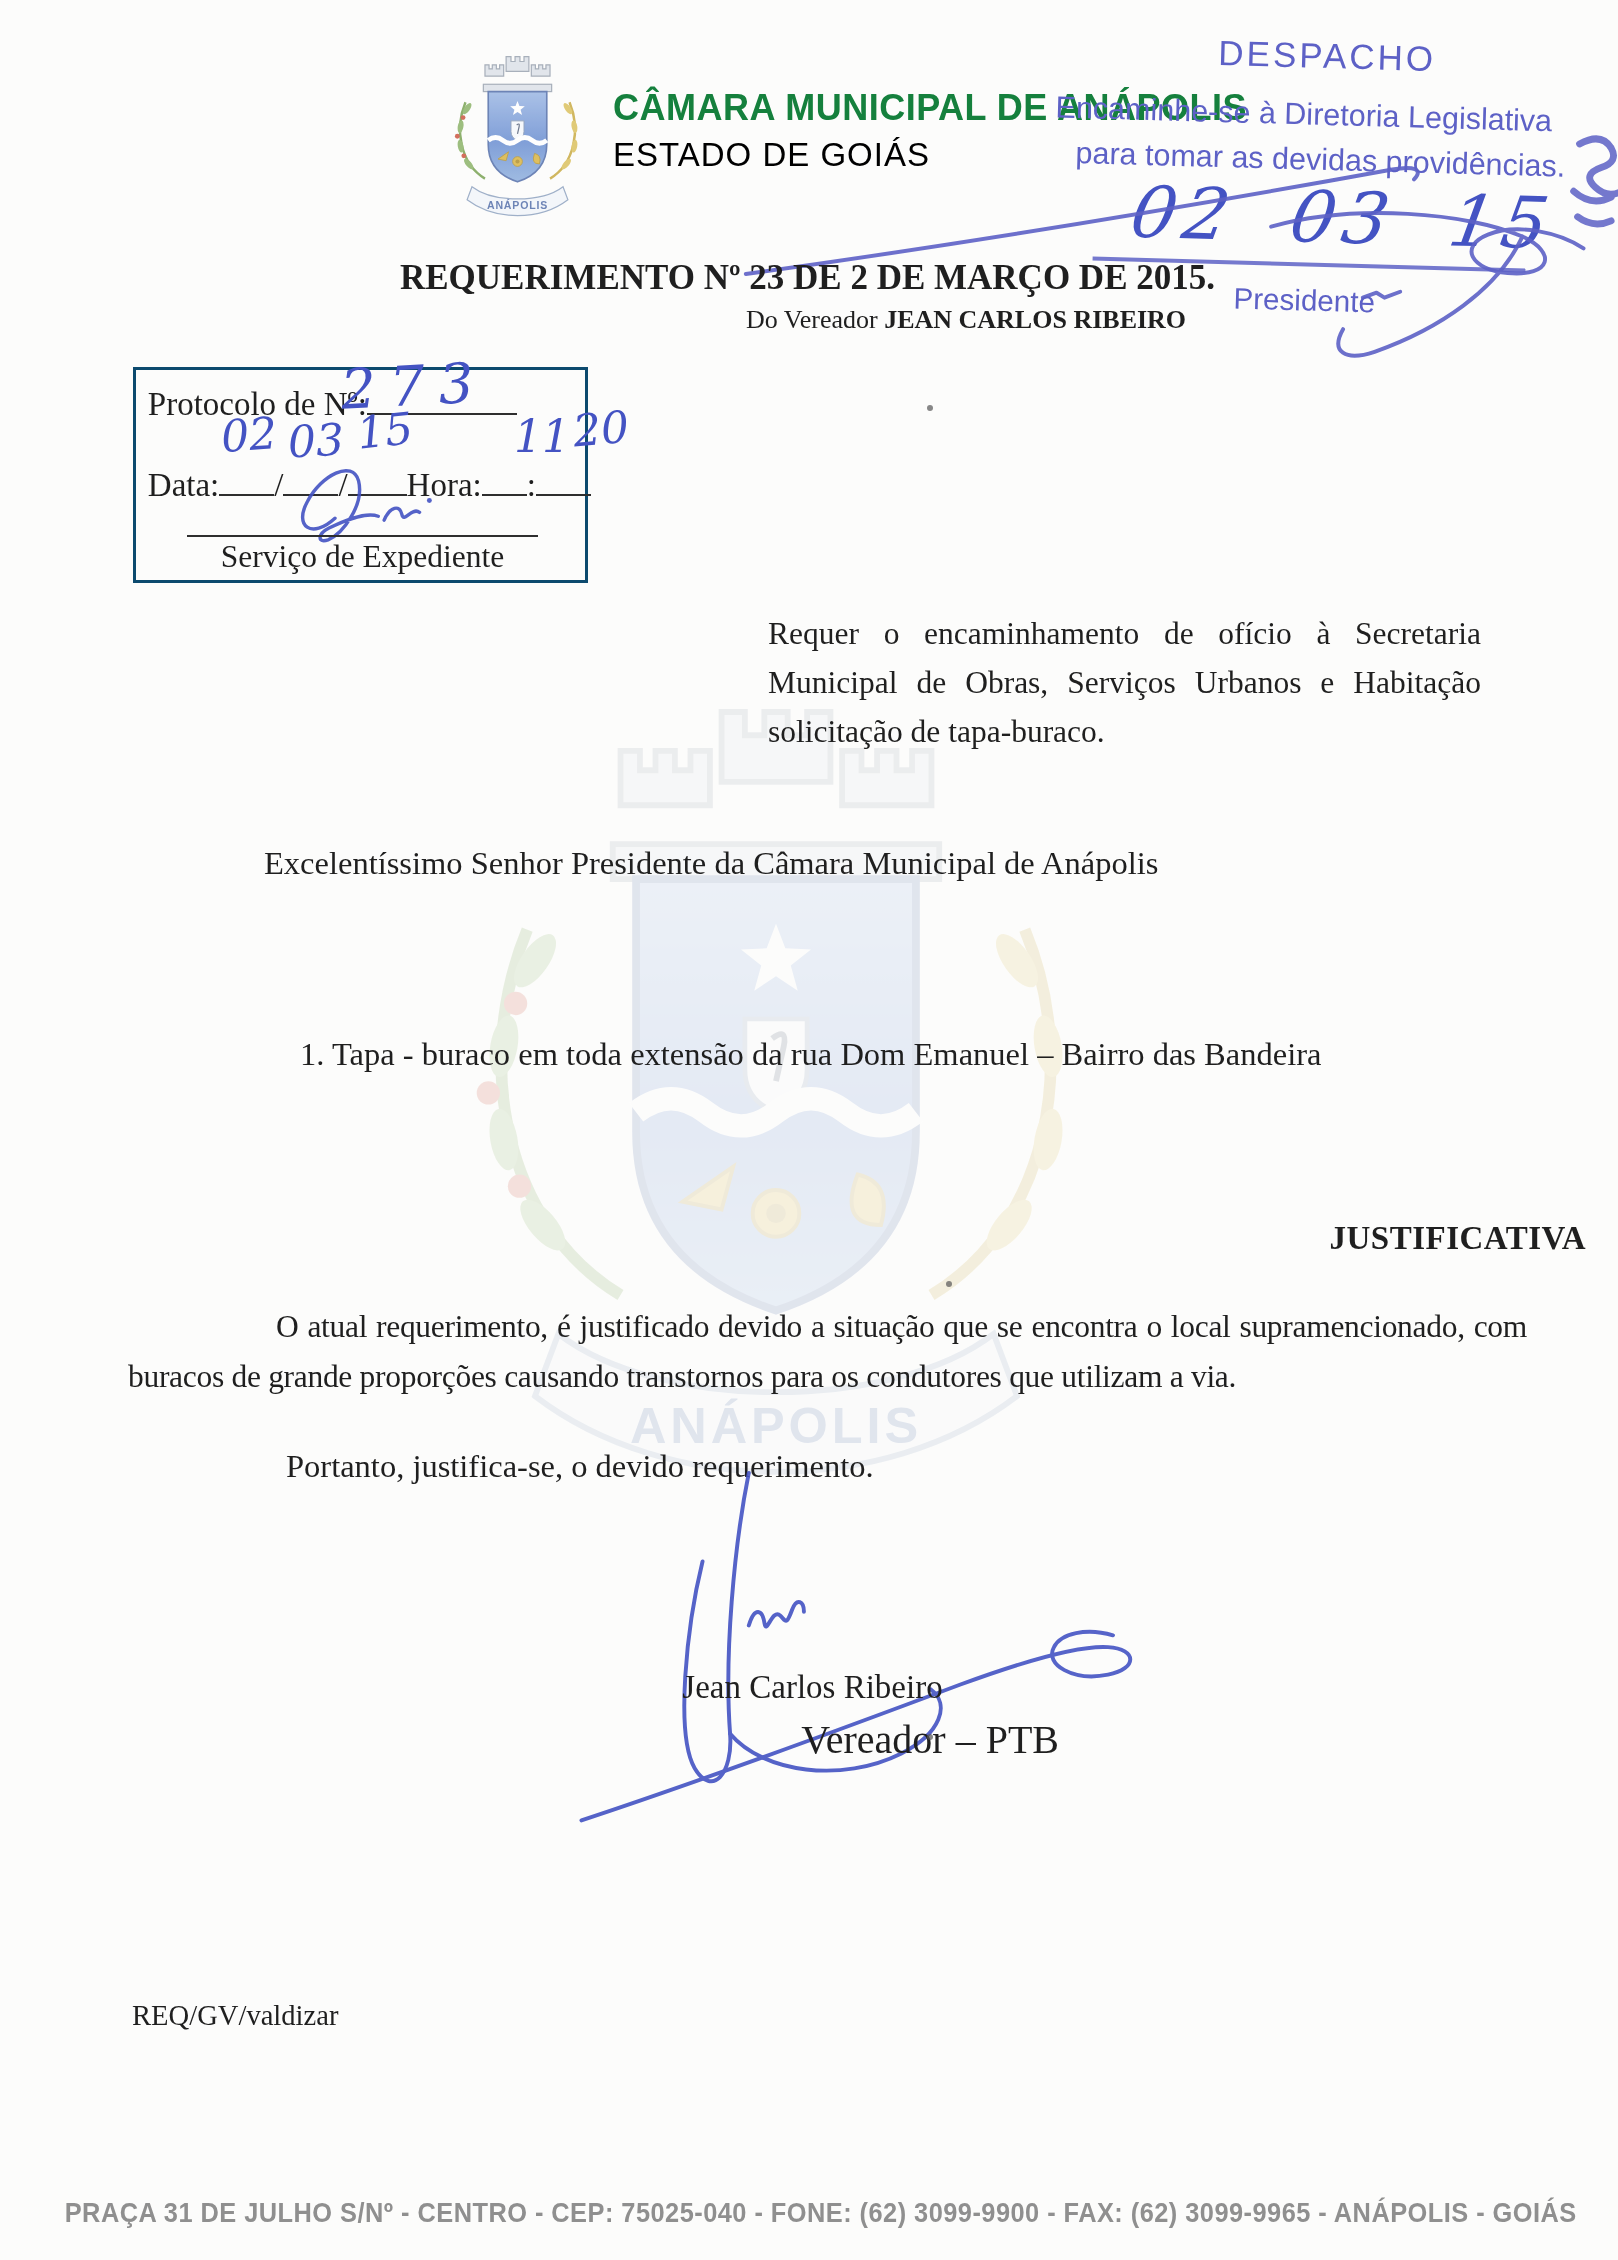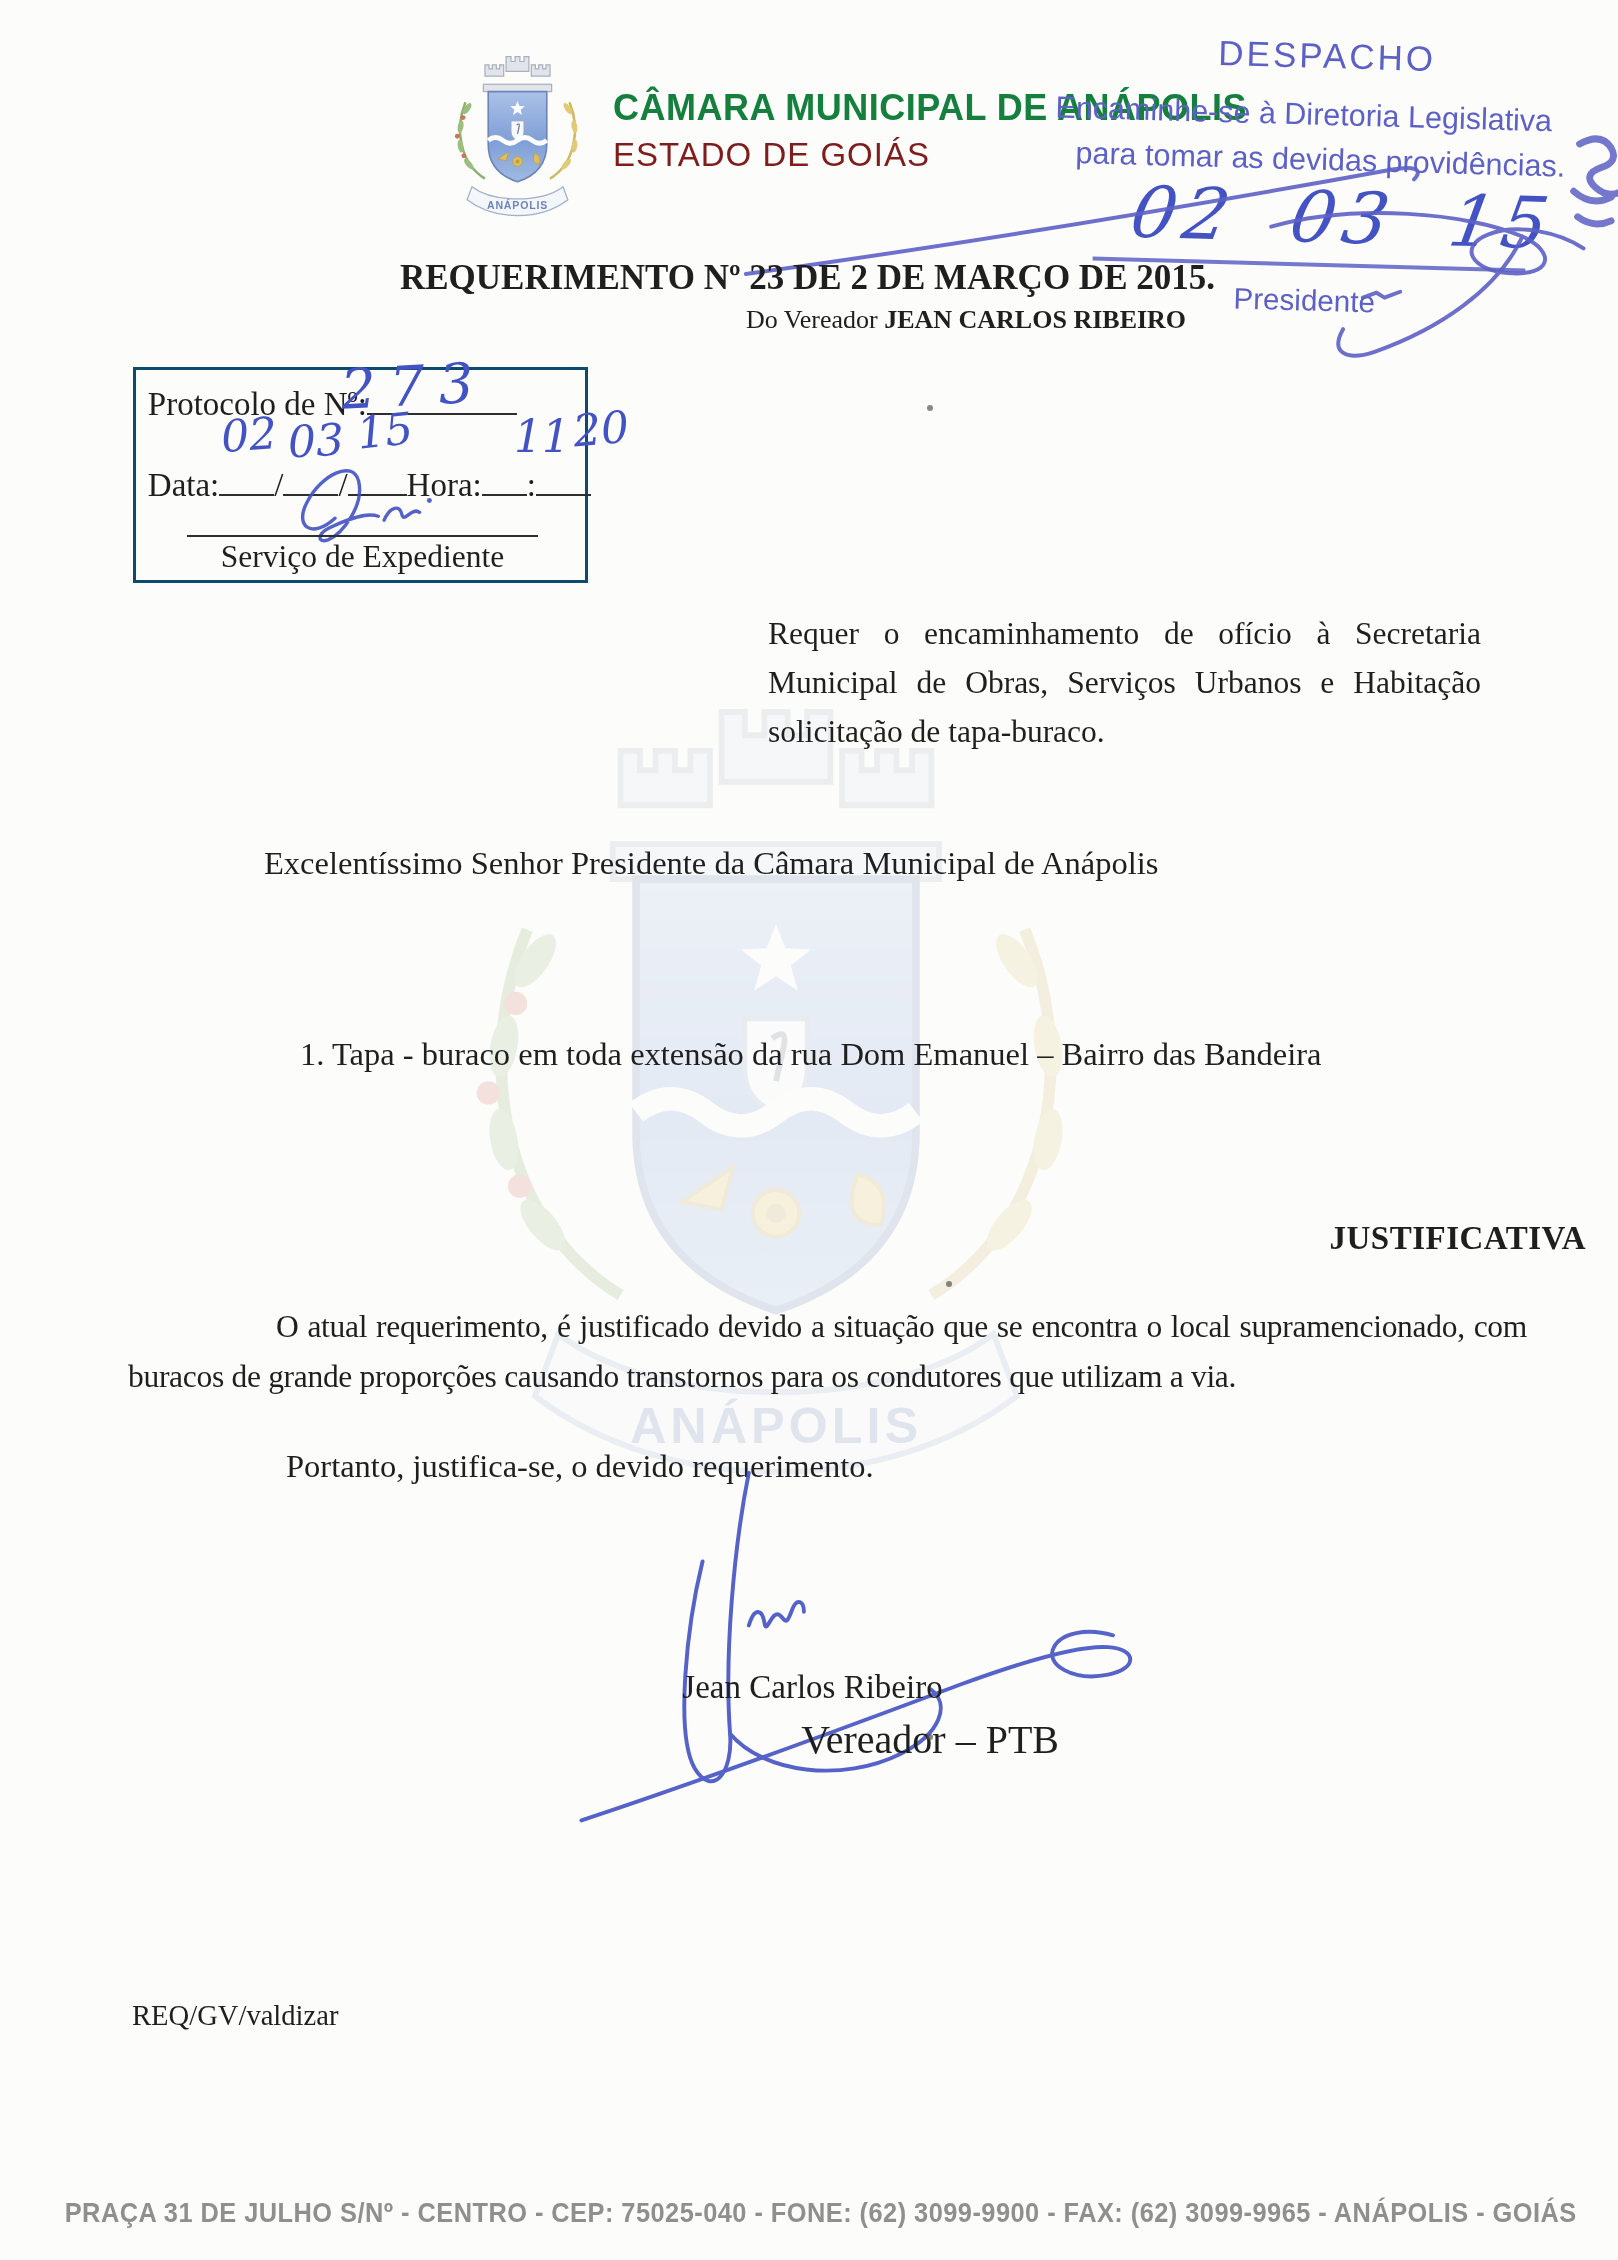--- a/index.html
+++ b/index.html
@@ -10,21 +10,21 @@
   }
   .abs { position:absolute; }
   .sans { font-family:"Liberation Sans", sans-serif; }
   .hw {
     font-family:"DejaVu Serif", serif; font-style:italic;
     color:#4453c3; white-space:nowrap;
   }
   
   .logo-box { left:436px; top:42px; width:163px; height:187px; opacity:.85; }
   .org-name { left:613px; top:87px; font-size:36px; font-weight:bold; color:#15803d; letter-spacing:0.5px; white-space:nowrap; }
-  .org-sub  { left:613px; top:136px; font-size:33px; color:#7f1d1d; letter-spacing:1px; white-space:nowrap; }
+  .org-sub  { left:613px; top:136px; font-size:33px; color:#000000; letter-spacing:1px; white-space:nowrap; }
   
   .stamp { left:1042px; top:27.6px; width:581px; height:296px; transform:rotate(1.6deg); transform-origin:0 0; color:#5d61c6; }
   .stamp div { position:absolute; white-space:nowrap; }
   .stamp-title { left:177px; top:0; font-size:35px; letter-spacing:3px; }
   .stamp-line1 { left:15.8px; top:61px; font-size:30.5px; }
   .stamp-line2 { left:37px; top:106px; font-size:30.5px; }
   .stamp-date  { left:95px; top:140px; font-size:71px; letter-spacing:6.9px; word-spacing:25.6px; transform:skewX(-8deg); }
   .stamp-underline { left:57px; top:227px; width:433px; height:0; border-top:4.9px solid rgba(93,97,198,.85); }
   .stamp-role  { left:199px; top:248px; font-size:29.6px; }
   

